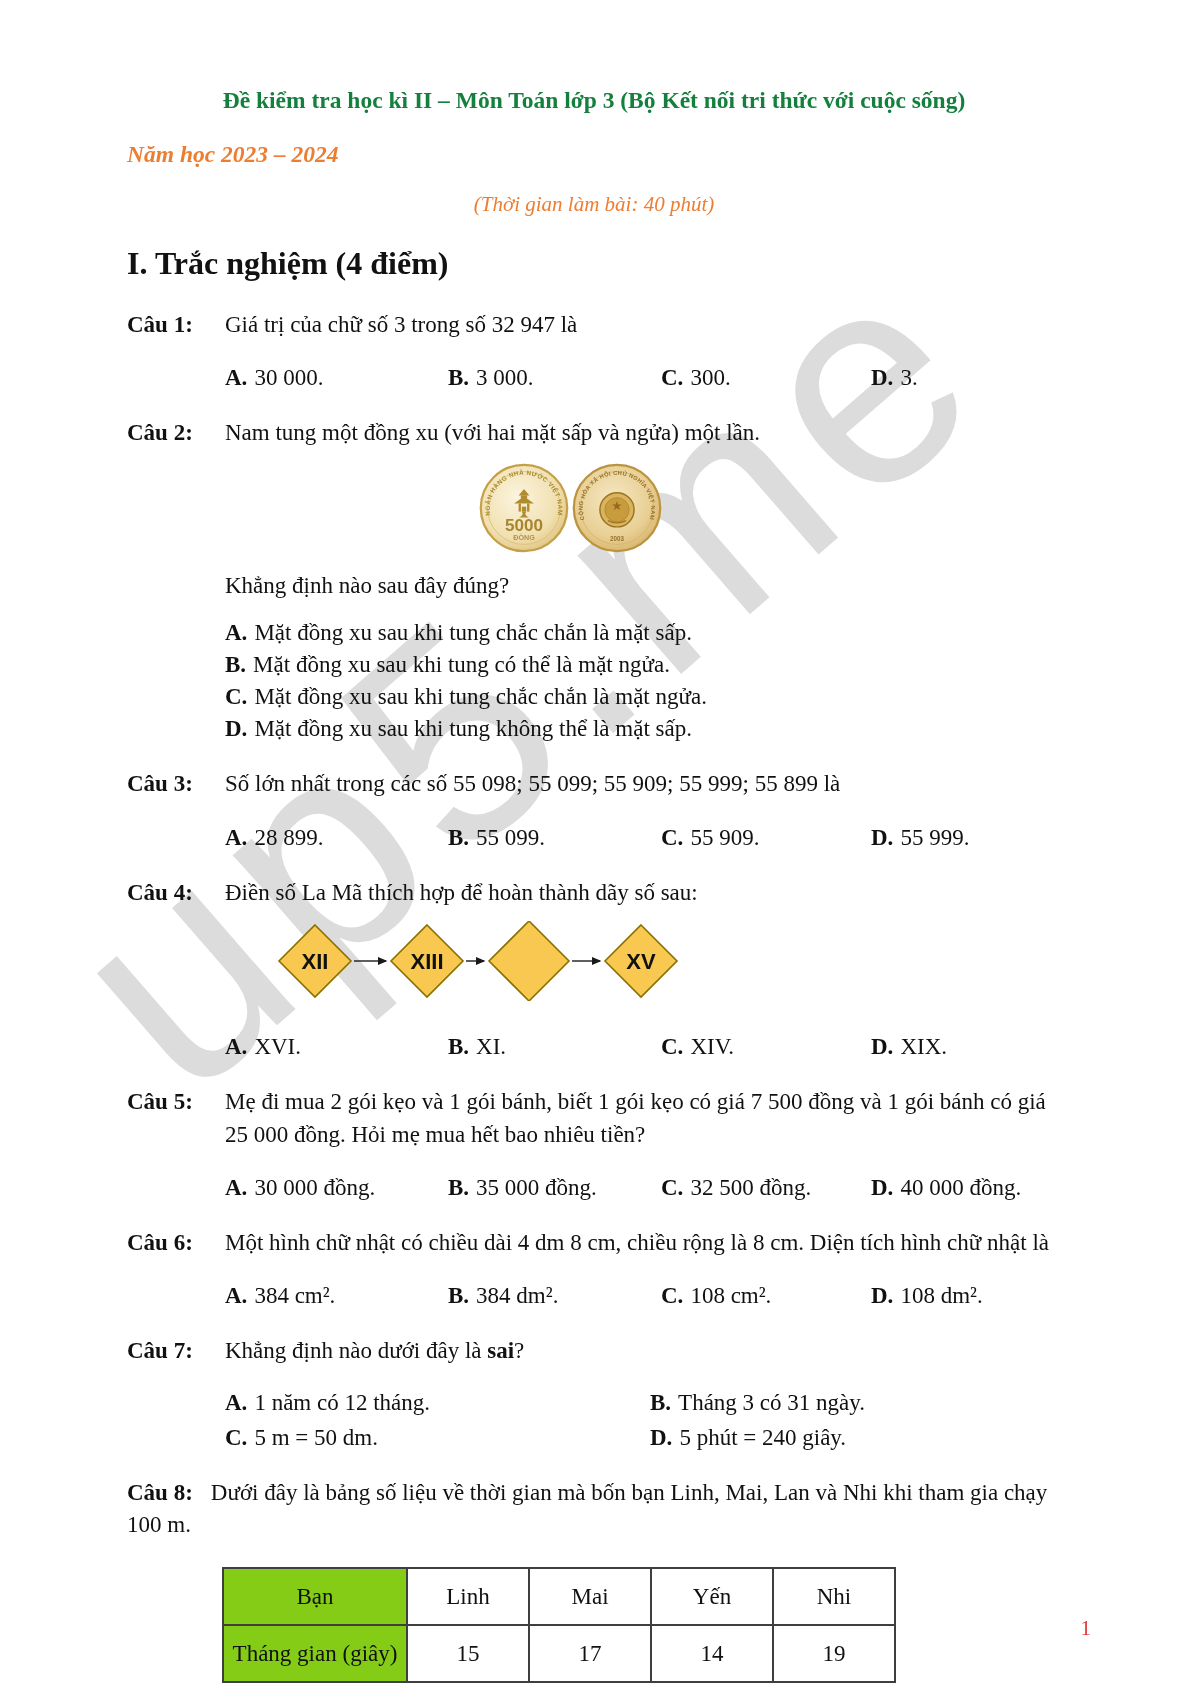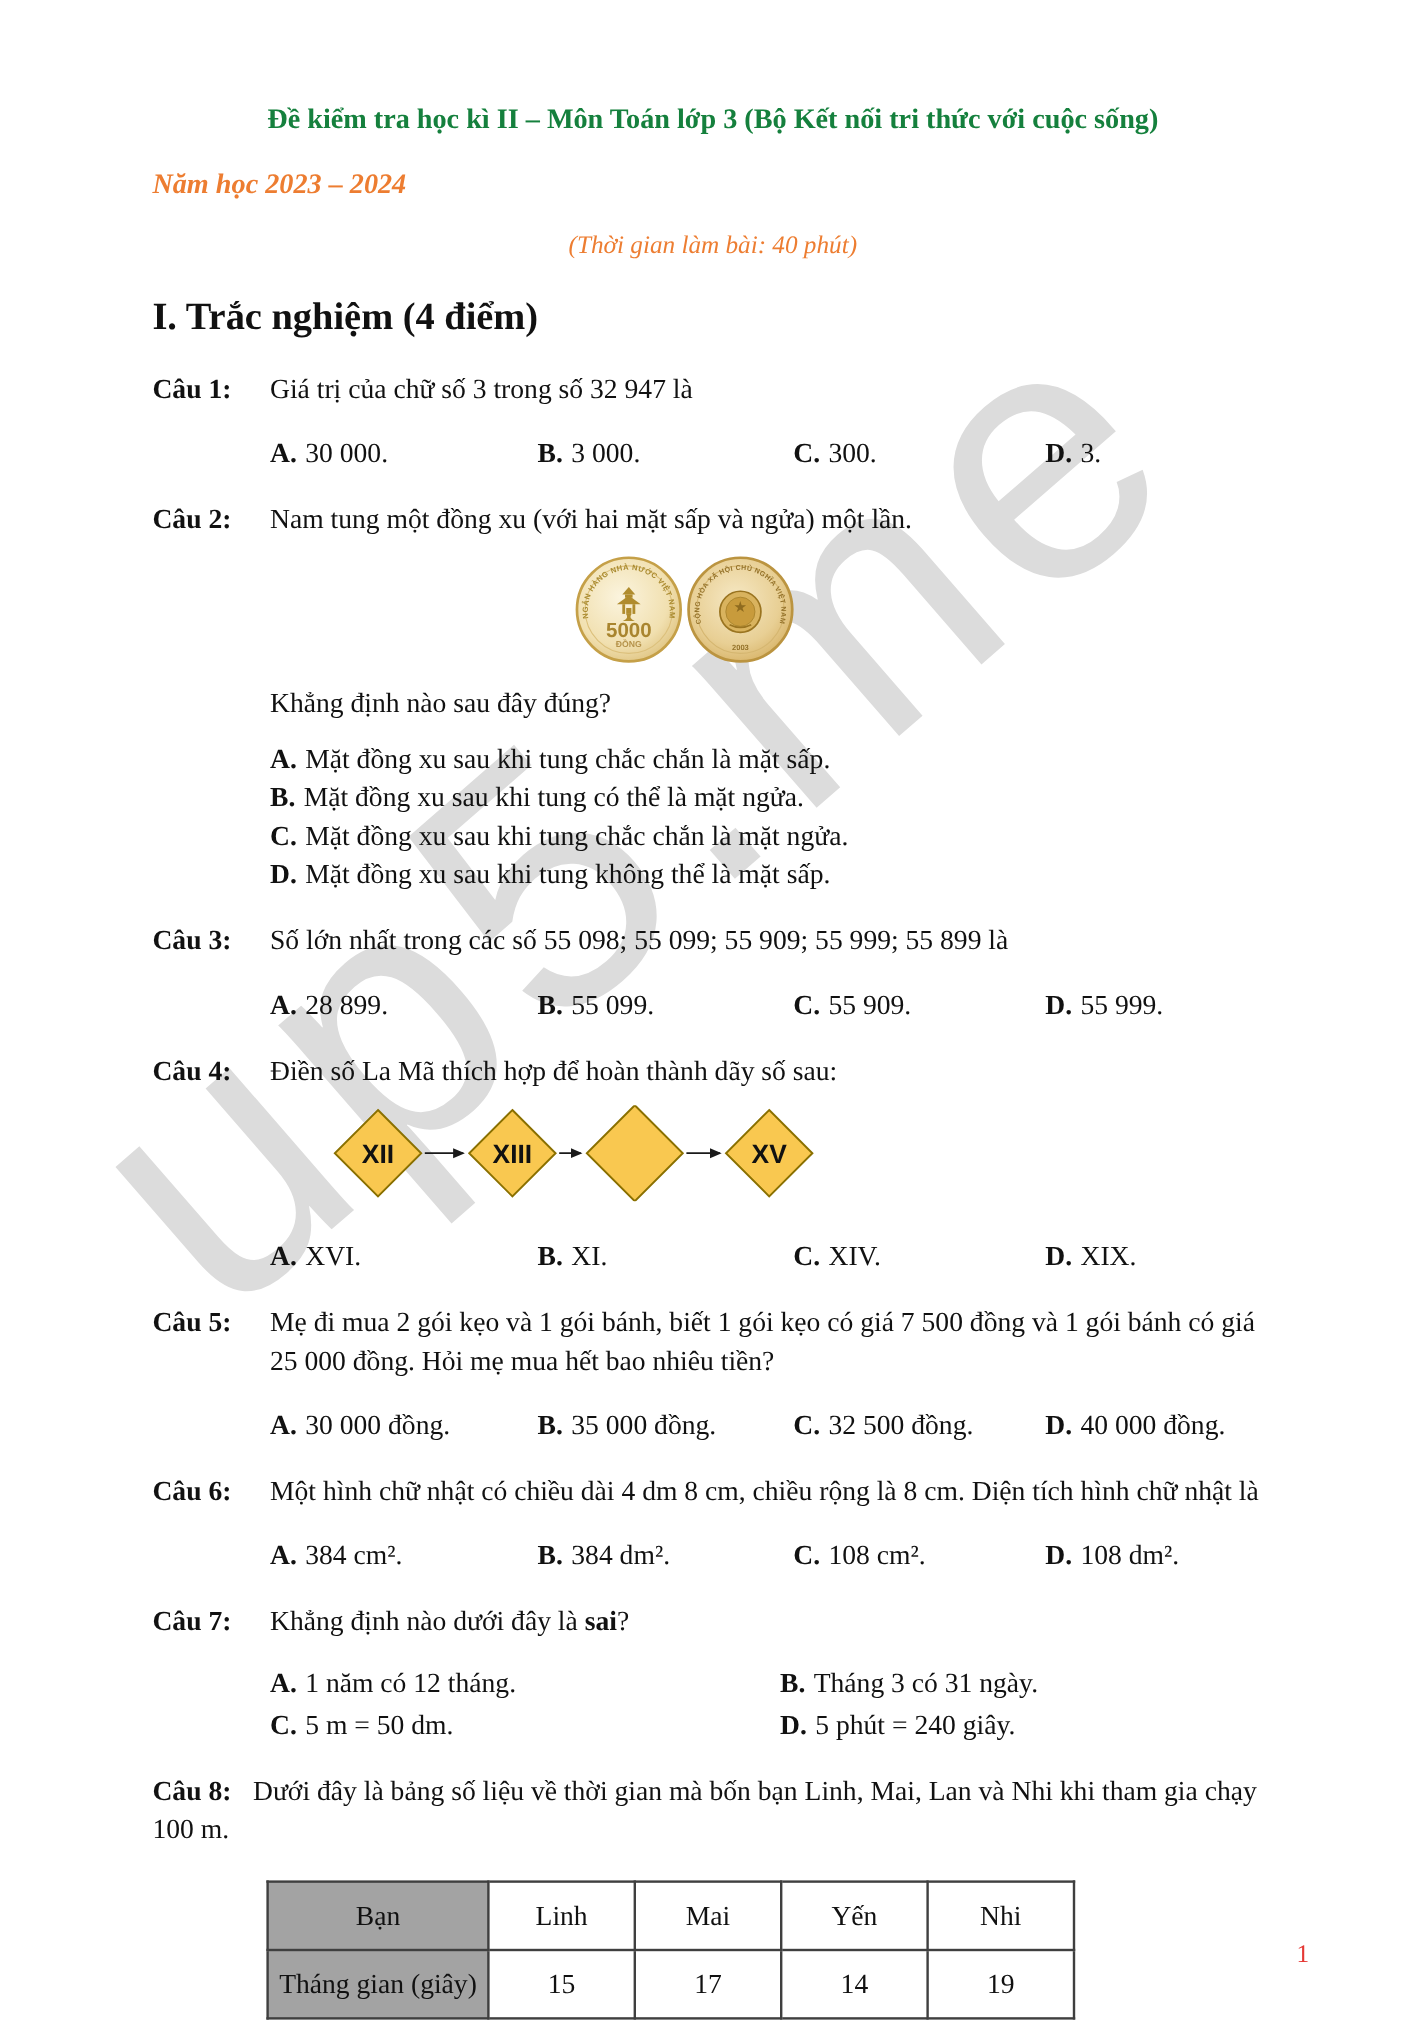--- a/index.html
+++ b/index.html
@@ -52,21 +52,21 @@
   .subline{margin:17px 0 0 98px;}
   .seq-wrap{margin:12px 0 0 148px;}
   .result-table{border-collapse:collapse;margin:26px 0 0 95px;}
   .result-table td{
     border:2px solid #3f3f3f;
     text-align:center;
     vertical-align:middle;
     height:55px;
     padding:0 8px;
   }
-  .result-table .c0{width:166px;background:#a3a3a3;}
+  .result-table .c0{width:166px;background:#84cc16;}
   .result-table .cn{width:104px;background:#ffffff;}
   .page-number{
     position:absolute;
     right:98px;
     top:1614px;
     color:#e53935;
     font-size:21px;
     z-index:1;
   }
 </style>

